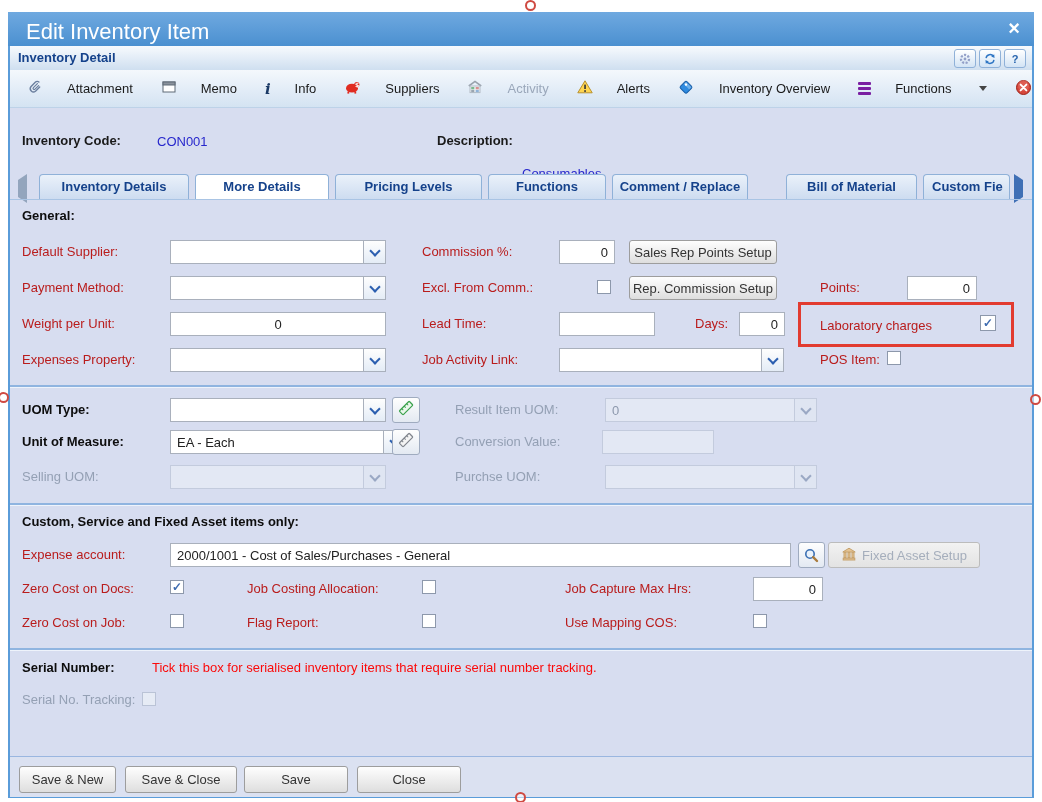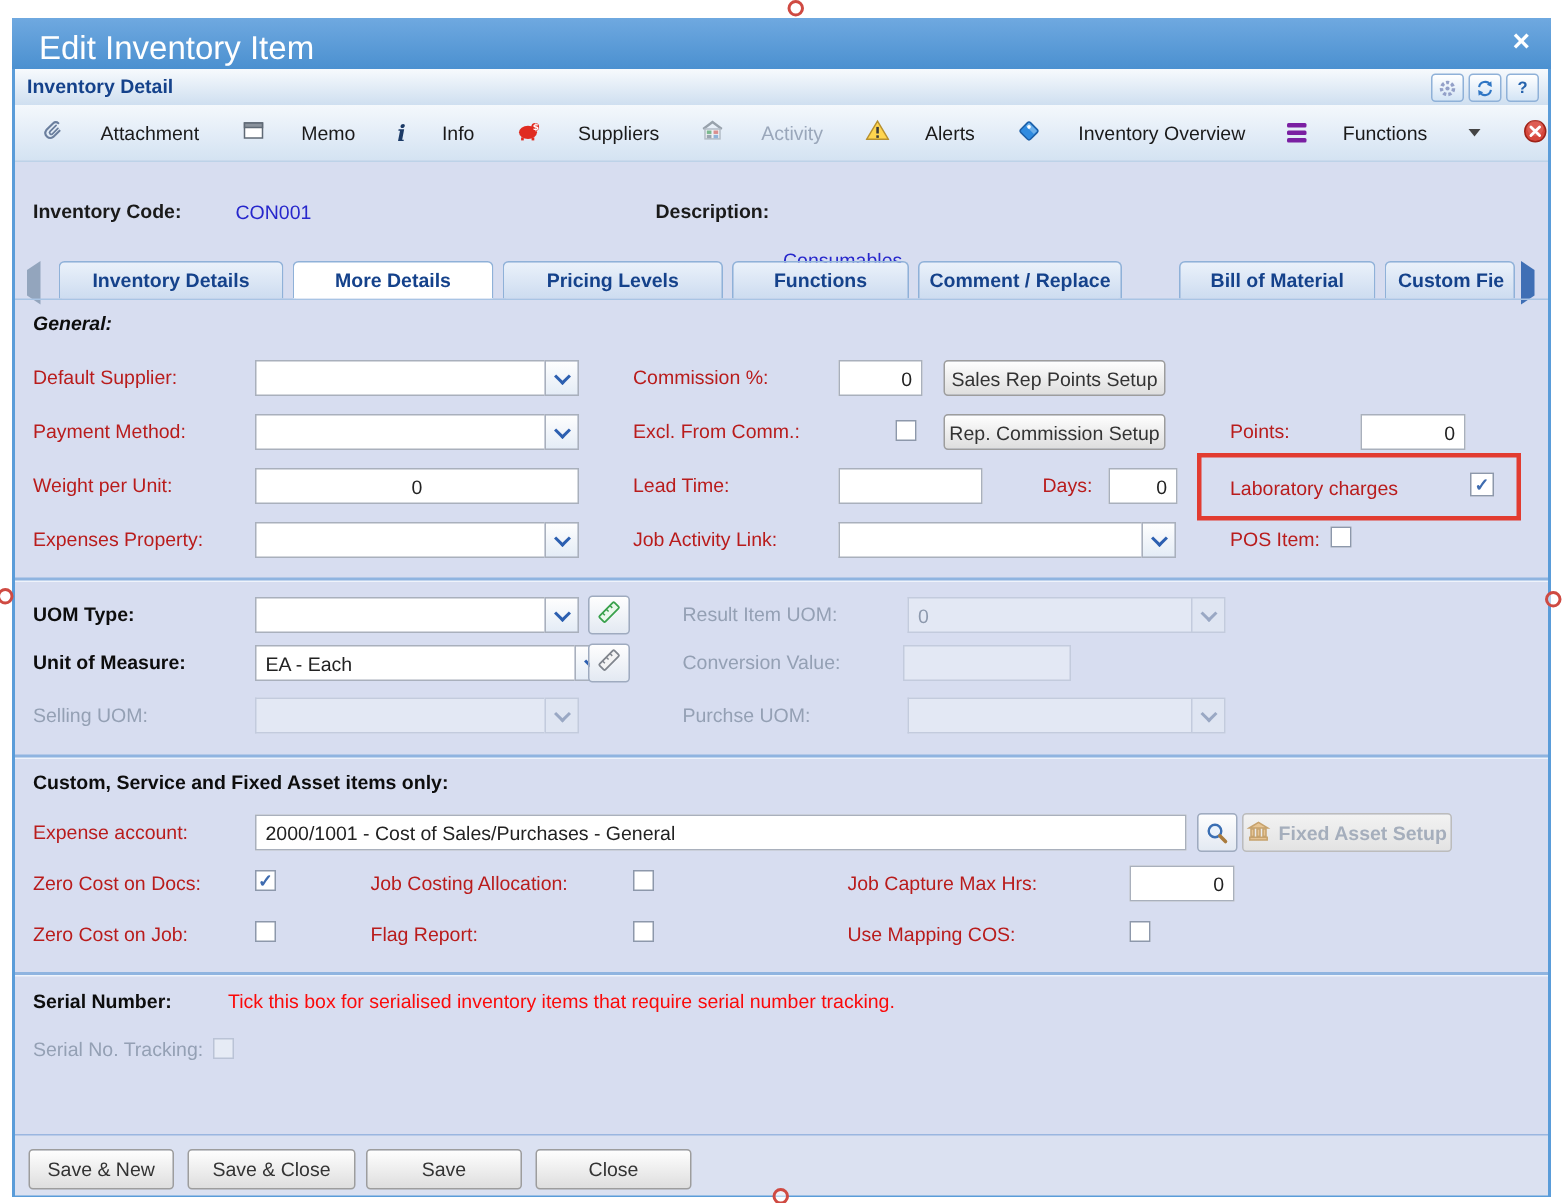--- a/index.html
+++ b/index.html
@@ -184,21 +184,21 @@
   <span class="abs" style="left:8px;top:168px;"><span class="arrow-left"></span></span>
   <div class="tab active" style="left:185px;width:134px;">More Details</div>
   <div class="tab" style="left:29px;width:150px;">Inventory Details</div>
   <div class="tab" style="left:325px;width:147px;">Pricing Levels</div>
   <div class="tab" style="left:478px;width:118px;">Functions</div>
   <div class="tab" style="left:602px;width:136px;">Comment / Replace</div>
   <div class="tab" style="left:776px;width:131px;">Bill of Material</div>
   <div class="tab" style="left:913px;width:87px;text-align:left;padding-left:8px;">Custom Fie</div>
   <span class="abs" style="left:1004px;top:168px;"><span class="arrow-right"></span></span>
 
-  <span class="lbl b" style="left:12px;top:196px;font-style:italic;">General:</span>
+  <span class="lbl b" style="left:12px;top:196px;">General:</span>
 
   <span class="lbl" style="left:12px;top:232px;">Default Supplier:</span>
   <div class="dd" style="left:160px;top:228px;width:216px;">
       <span class="val"></span>
       <span class="arrow">
         <span class="chev"></span>
       </span>
     </div>
   <span class="lbl" style="left:412px;top:232px;">Commission %:</span>
   <div class="ipt num" style="left:549px;top:228px;width:56px;">0</div>
@@ -306,21 +306,21 @@
   <span class="lbl b" style="left:12px;top:502px;">Custom, Service and Fixed Asset items only:</span>
 
   <span class="lbl" style="left:12px;top:535px;">Expense account:</span>
   <div class="ipt" style="left:160px;top:531px;width:621px;">2000/1001 - Cost of Sales/Purchases - General</div>
   <span class="iconbtn" style="left:788px;top:530px;width:27px;height:26px;">
     <svg width="17" height="17" viewBox="0 0 17 17">
         <circle cx="7" cy="7" r="4.2" fill="#eaf2fb" stroke="#3b6fb3" stroke-width="1.6"></circle>
         <line x1="10.2" y1="10.2" x2="14" y2="14" stroke="#a97b3d" stroke-width="2.4" stroke-linecap="round"></line>
       </svg>
   </span>
-  <div class="btn dis" style="left:818px;top:530px;width:140px;height:26px;font-weight:bold;">
+  <div class="btn dis" style="left:818px;top:530px;width:152px;height:26px;">
     <span><svg width="16" height="16" viewBox="0 0 16 16">
           <path d="M1.8 6 L8 2.2 L14.2 6 Z" fill="#e6c493" stroke="#c6a26d"></path>
           <rect x="3" y="6.6" width="2" height="5" fill="#e6c493" stroke="#c6a26d"></rect>
           <rect x="7" y="6.6" width="2" height="5" fill="#e6c493" stroke="#c6a26d"></rect>
           <rect x="11" y="6.6" width="2" height="5" fill="#e6c493" stroke="#c6a26d"></rect>
           <rect x="2.2" y="12.2" width="11.6" height="1.8" fill="#e6c493" stroke="#c6a26d"></rect>
         </svg></span>
     <span>Fixed Asset Setup</span>
   </div>
 

